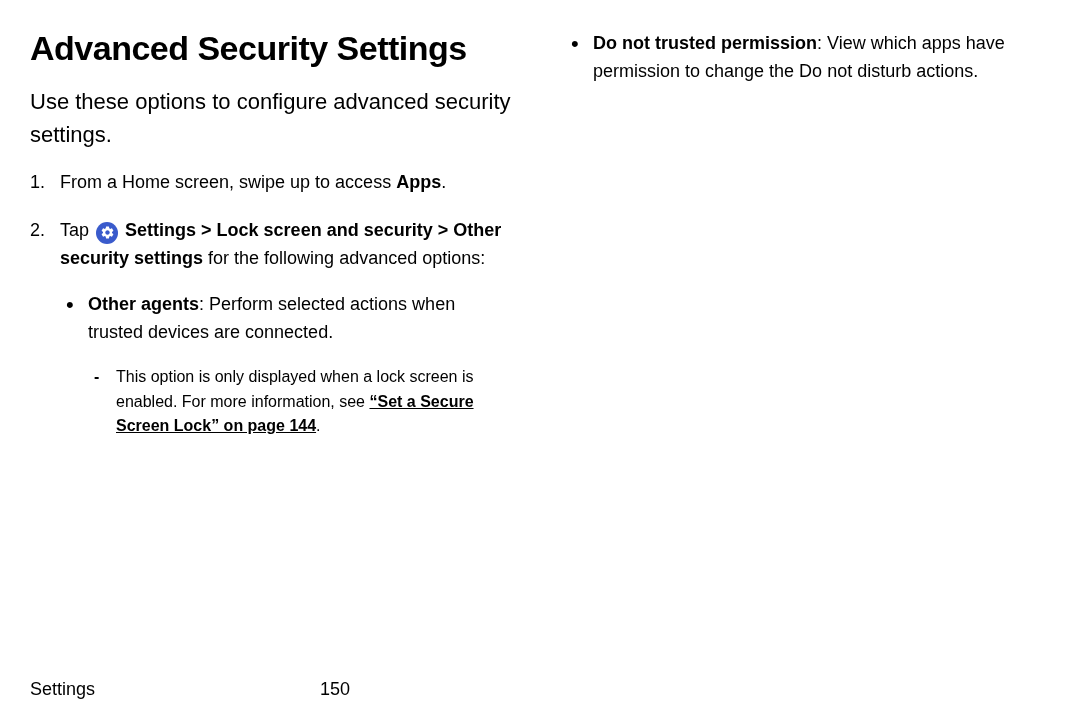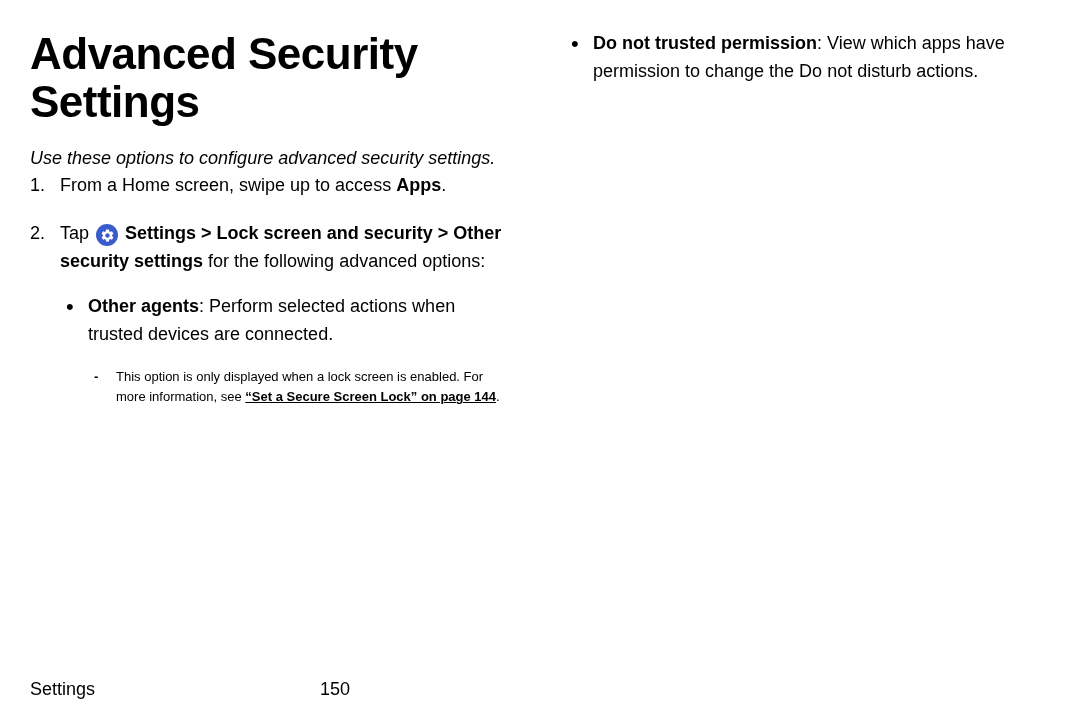--- a/index.html
+++ b/index.html
@@ -18,30 +18,30 @@
     }
     .columns {
       display: flex;
       gap: 50px;
       height: 640px;
     }
     .col {
       width: 50%;
     }
     .page-title {
-      font-size: 44px;
+      font-size: 34px;
       font-weight: 800;
       line-height: 1.1;
       margin-bottom: 18px;
       letter-spacing: -0.5px;
     }
     .intro {
-      font-size: 18px;
+      font-size: 22px;
       line-height: 1.5;
-      font-style: italic;
+      margin-bottom: 18px;
     }
     ol.steps {
       list-style: none;
       counter-reset: step;
     }
     ol.steps > li {
       counter-increment: step;
       font-size: 18px;
       line-height: 1.55;
       margin-bottom: 20px;
@@ -88,21 +88,21 @@
       position: absolute;
       left: 6px;
       font-size: 22px;
       line-height: 1.3;
     }
     ul.dash {
       list-style: none;
       margin-top: 18px;
     }
     ul.dash > li {
-      font-size: 13px;
+      font-size: 16px;
       line-height: 1.55;
       padding-left: 28px;
       position: relative;
       margin-bottom: 18px;
     }
     ul.dash > li::before {
       content: "-";
       position: absolute;
       left: 6px;
       font-weight: 700;

